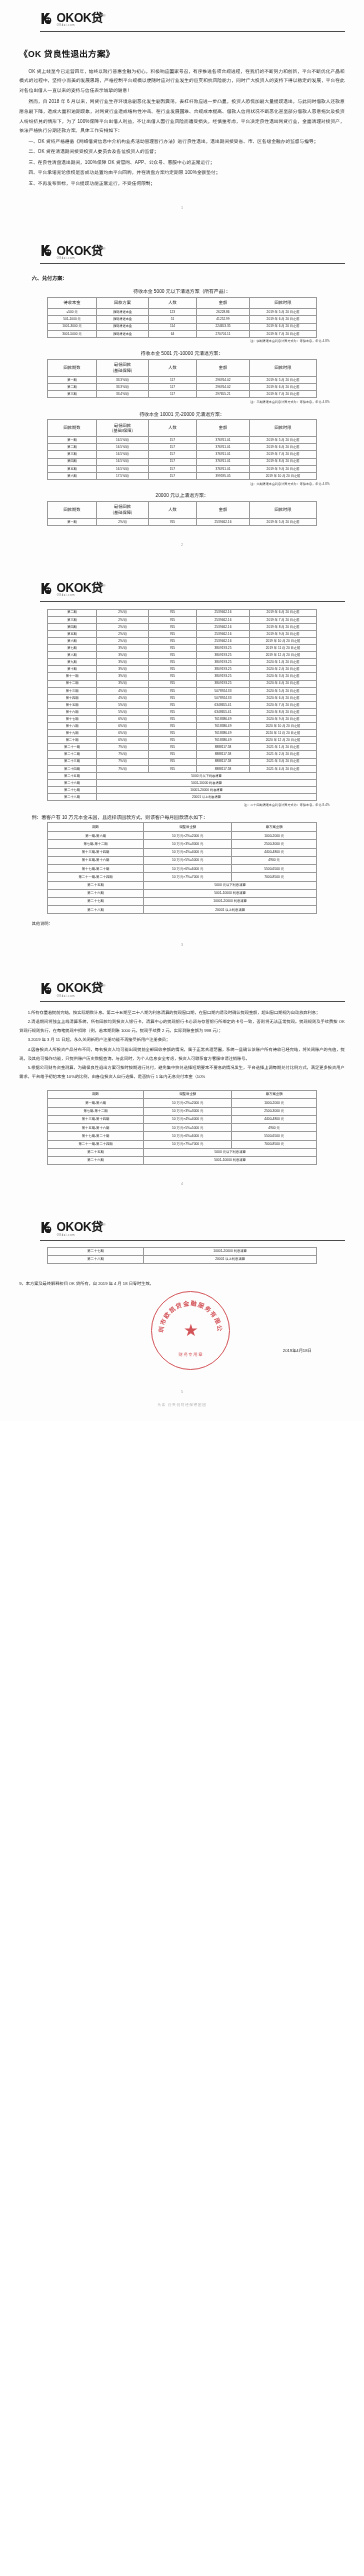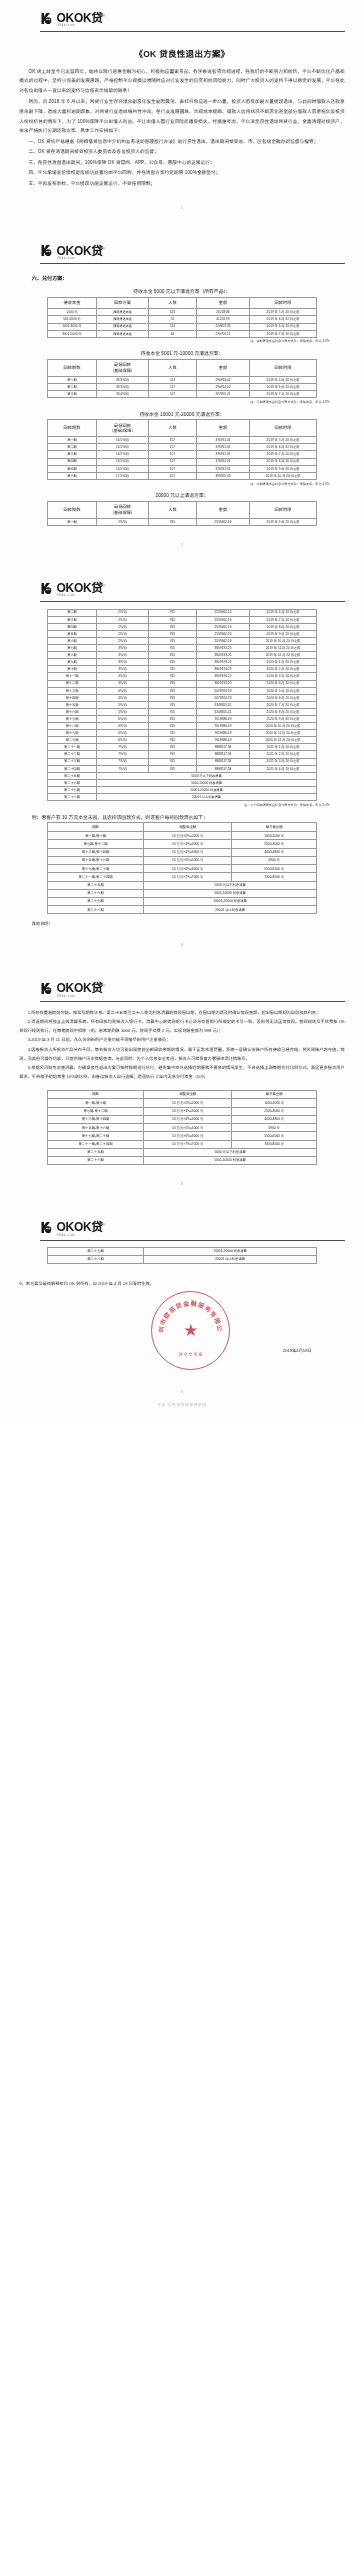--- a/index.html
+++ b/index.html
@@ -62,21 +62,20 @@
     font-size:2.6px;
     letter-spacing:0.6px;
     color:#666;
   }
   .rule{
     border-top:0.7px solid #4a4a4a;
     margin:1.1px 0 0 0;
   }
   
   .doc-title{
-    text-align:center;
     font-size:8.5px;
     font-weight:700;
     letter-spacing:0.3px;
     margin:11.4px 0 8px 0;
     color:#141414;
   }
   p.para{
     font-size:4.6px;
     line-height:2.15;
     text-align:justify;

